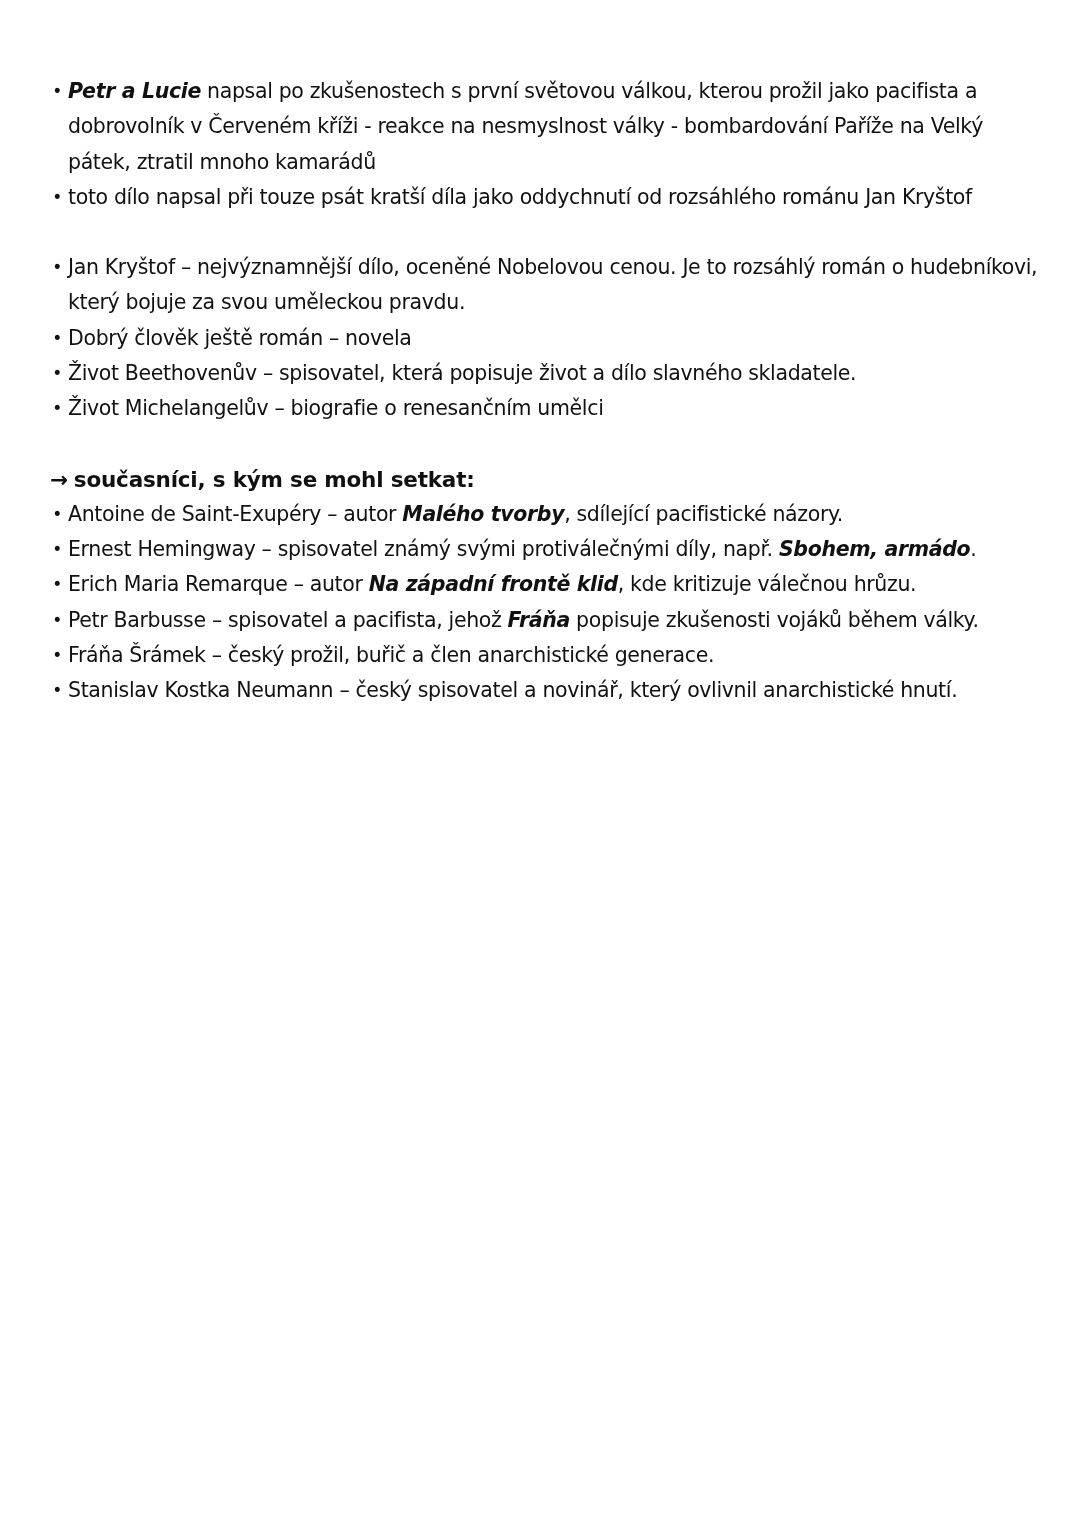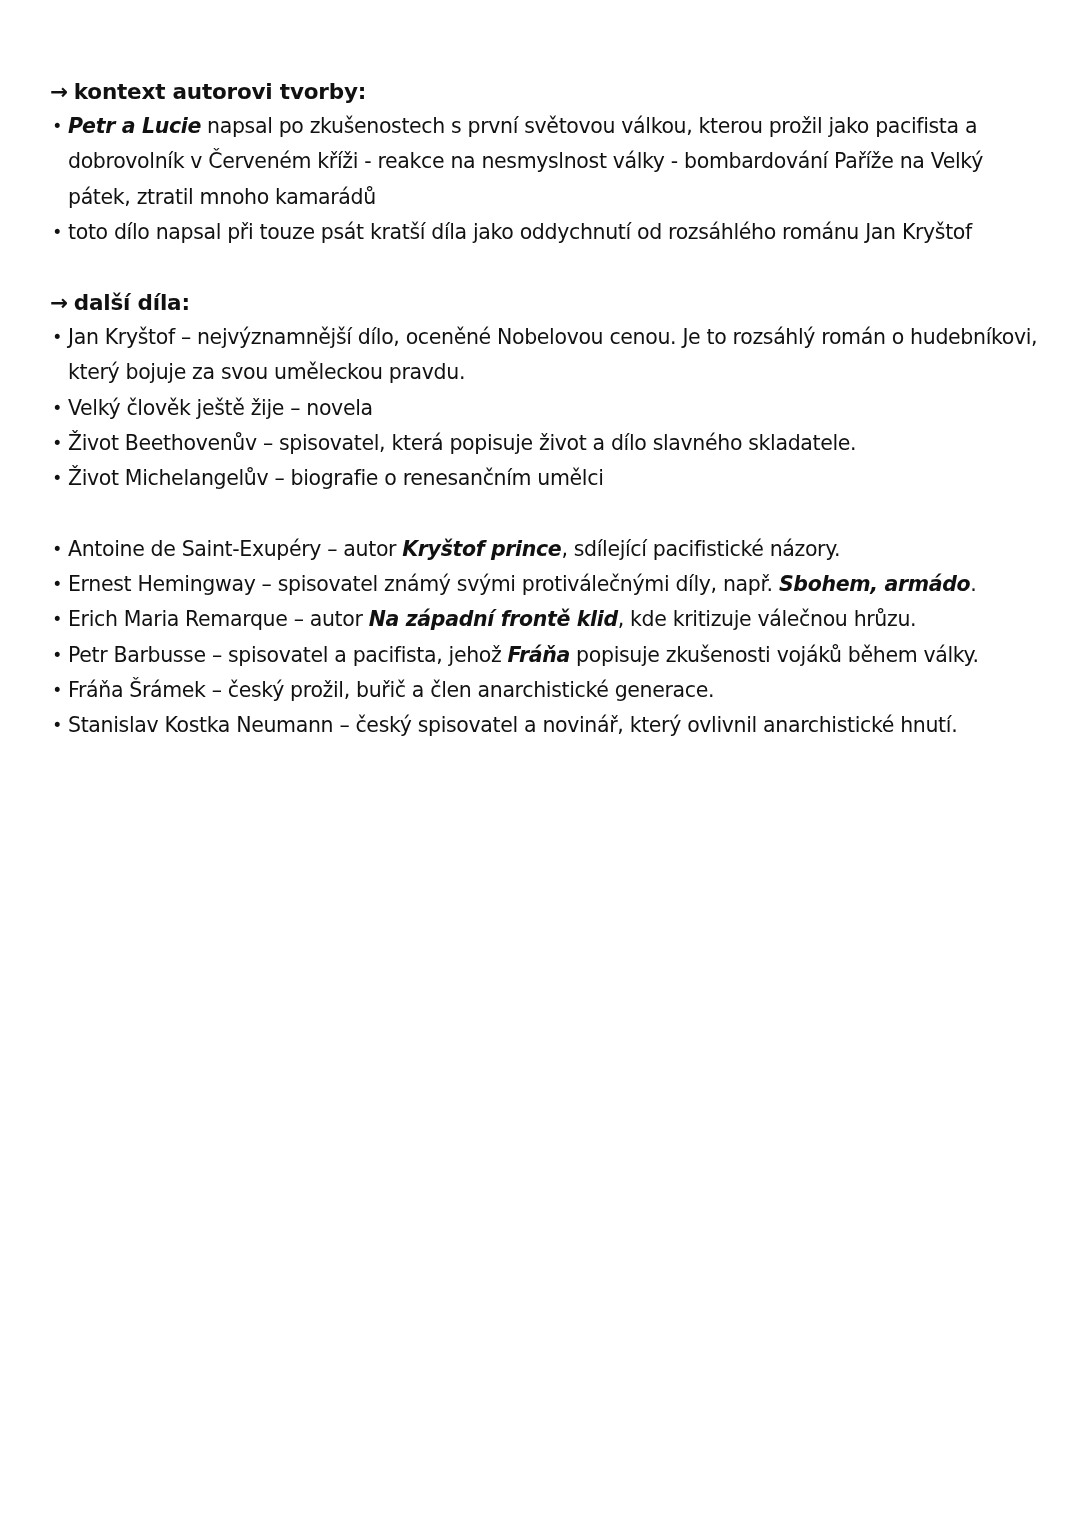--- a/index.html
+++ b/index.html
@@ -64,58 +64,57 @@
       font-style: italic;
       font-weight: bold;
     }
   </style>
 </head>
 <body>
 
 <div class="page">
   <div id="sections-root">
       <section class="section">
-        <div class="section-heading"><span class="arrow">→</span><span>kontext autorovi tvorby:</span></div>
         <ul class="items">
           <li class="item">
             <span class="bullet">•</span>
             <span class="text"><span class="seg-italic">Petr a Lucie</span><span class="seg-regular"> napsal po zkušenostech s první světovou válkou, kterou prožil jako pacifista a dobrovolník v Červeném kříži - reakce na nesmyslnost války - bombardování Paříže na Velký pátek, ztratil mnoho kamarádů</span></span>
           </li>
           <li class="item">
             <span class="bullet">•</span>
             <span class="text"><span class="seg-regular">toto dílo napsal při touze psát kratší díla jako oddychnutí od rozsáhlého románu Jan Kryštof</span></span>
           </li>
         </ul>
       </section>
       <section class="section">
-        <div class="section-heading"><span class="arrow">→</span><span>další díla:</span></div>
         <ul class="items">
           <li class="item">
             <span class="bullet">•</span>
             <span class="text"><span class="seg-regular">Jan Kryštof – nejvýznamnější dílo, oceněné Nobelovou cenou. Je to rozsáhlý román o hudebníkovi, který bojuje za svou uměleckou pravdu.</span></span>
           </li>
           <li class="item">
             <span class="bullet">•</span>
-            <span class="text"><span class="seg-regular">Velký člověk ještě žije – novela</span></span>
+            <span class="text"><span class="seg-regular">Dobrý člověk ještě román – novela</span></span>
           </li>
           <li class="item">
             <span class="bullet">•</span>
             <span class="text"><span class="seg-regular">Život Beethovenův – spisovatel, která popisuje život a dílo slavného skladatele.</span></span>
           </li>
           <li class="item">
             <span class="bullet">•</span>
             <span class="text"><span class="seg-regular">Život Michelangelův – biografie o renesančním umělci</span></span>
           </li>
         </ul>
       </section>
       <section class="section">
+        <div class="section-heading"><span class="arrow">→</span><span>současníci, s kým se mohl setkat:</span></div>
         <ul class="items">
           <li class="item">
             <span class="bullet">•</span>
-            <span class="text"><span class="seg-regular">Antoine de Saint-Exupéry – autor </span><span class="seg-italic">Kryštof prince</span><span class="seg-regular">, sdílející pacifistické názory.</span></span>
+            <span class="text"><span class="seg-regular">Antoine de Saint-Exupéry – autor </span><span class="seg-italic">Malého tvorby</span><span class="seg-regular">, sdílející pacifistické názory.</span></span>
           </li>
           <li class="item">
             <span class="bullet">•</span>
             <span class="text"><span class="seg-regular">Ernest Hemingway – spisovatel známý svými protiválečnými díly, např. </span><span class="seg-italic">Sbohem, armádo</span><span class="seg-regular">.</span></span>
           </li>
           <li class="item">
             <span class="bullet">•</span>
             <span class="text"><span class="seg-regular">Erich Maria Remarque – autor </span><span class="seg-italic">Na západní frontě klid</span><span class="seg-regular">, kde kritizuje válečnou hrůzu.</span></span>
           </li>
           <li class="item">

